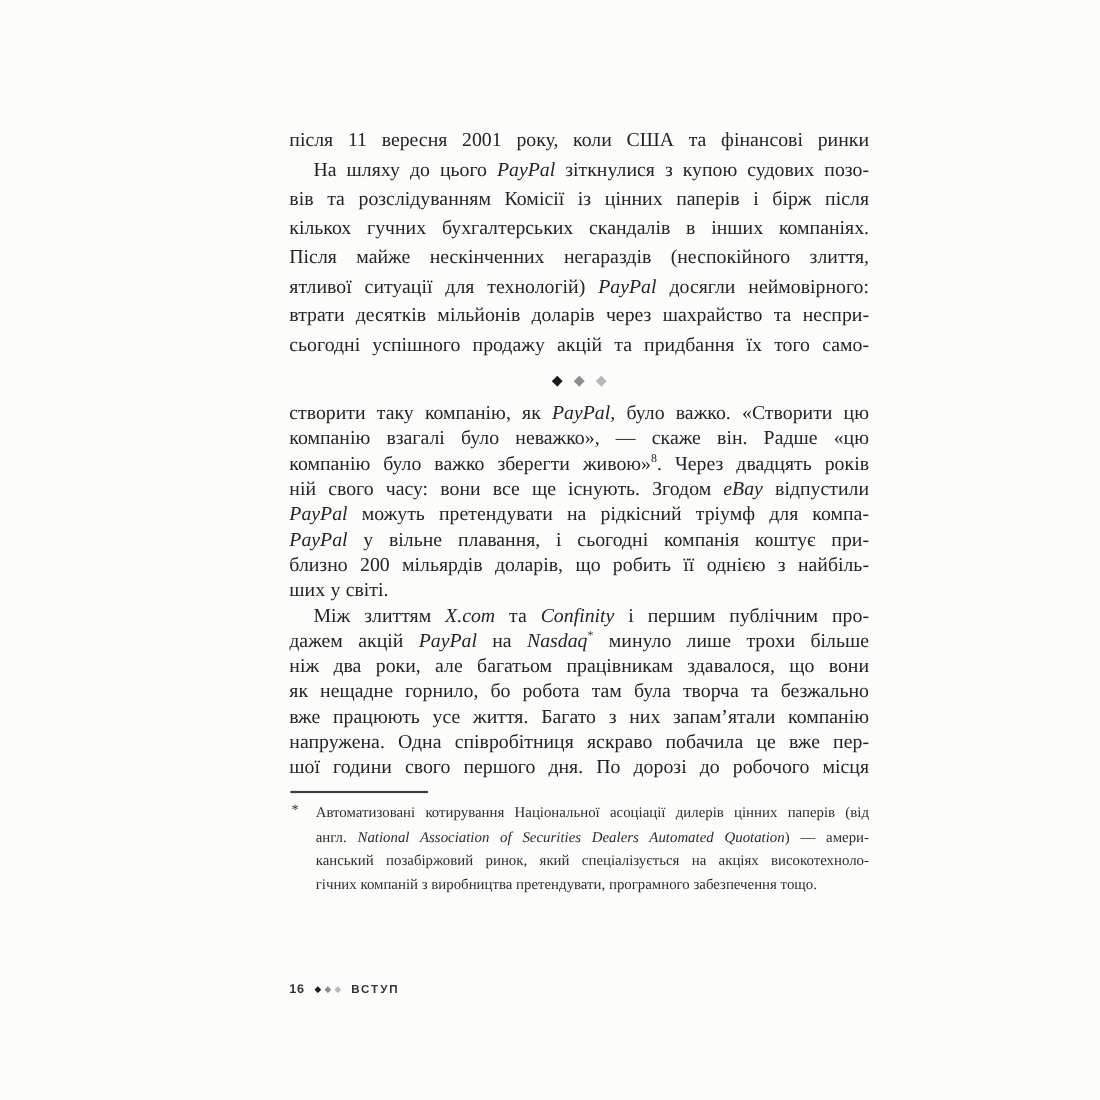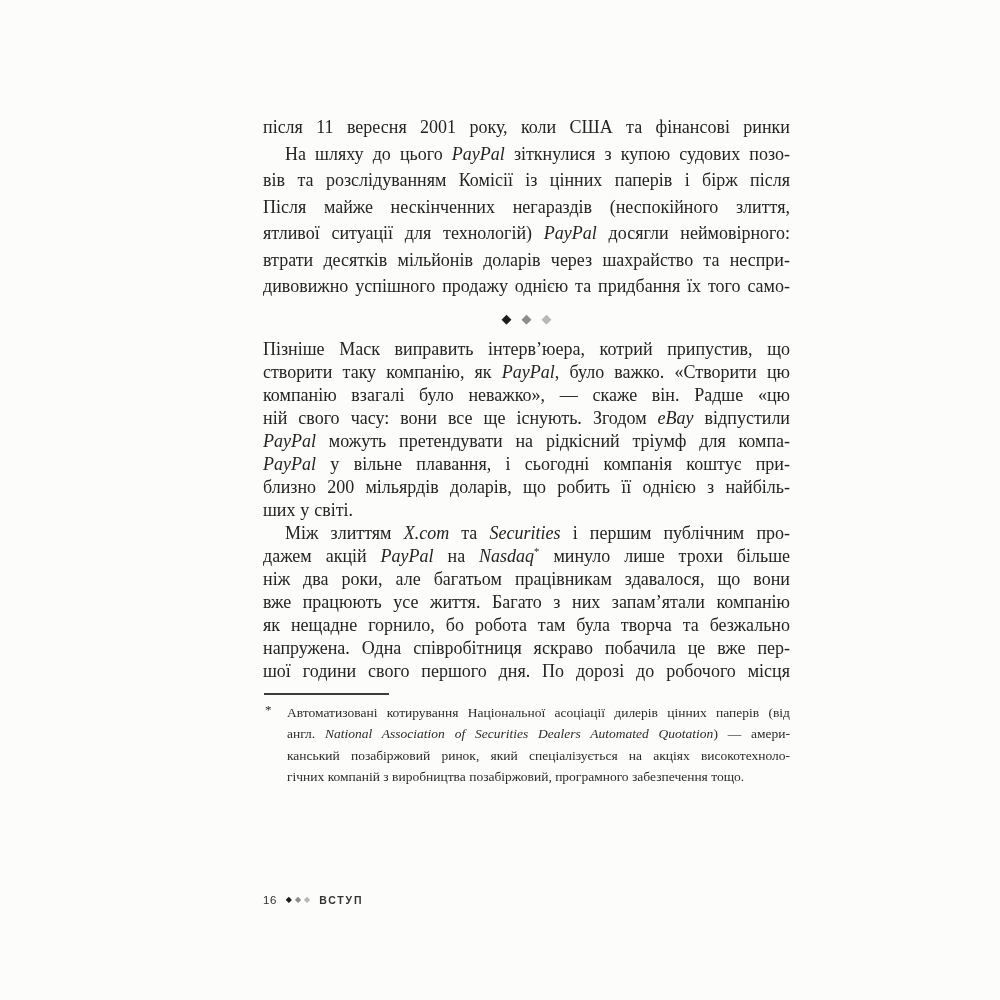--- a/index.html
+++ b/index.html
@@ -34,75 +34,76 @@
     text-align:justify;text-align-last:justify;-moz-text-align-last:justify;
     overflow:hidden;
   }
   .footnote .line-last{text-align-last:left;-moz-text-align-last:left;}
   .fn-marker{position:absolute;left:2px;top:0;font-size:13px;}
   .footer{
     position:absolute;left:263px;top:894px;
     display:flex;align-items:center;gap:9px;
     font-family:"Liberation Sans",sans-serif;color:#333333;
   }
-  .footer .pgnum{font-size:11.5px;font-weight:400;letter-spacing:.5px;}
+  .footer .pgnum{font-size:11.5px;font-weight:700;letter-spacing:.5px;}
   .footer .fdia{display:flex;gap:3px;align-items:center;}
   .footer .fdia span{font-size:8px;line-height:1;}
   .footer .ftitle{font-size:10.5px;font-weight:700;letter-spacing:1.8px;text-align:center;}
 </style>
 </head>
 <body>
 
 <div class="page">
 
   <div class="text-col">
 
     <div class="sec sec-top">
         <div class="line">після 11 вересня 2001 року, коли США та фінансові ринки</div>
         <div class="line indent">На шляху до цього <i>PayPal</i> зіткнулися з купою судових позо-</div>
         <div class="line">вів та розслідуванням Комісії із цінних паперів і бірж після</div>
+        <div class="line">кількох гучних бухгалтерських скандалів в інших компаніях.</div>
         <div class="line">Після майже нескінченних негараздів (неспокійного злиття,</div>
         <div class="line">ятливої ситуації для технологій) <i>PayPal</i> досягли неймовірного:</div>
         <div class="line">втрати десятків мільйонів доларів через шахрайство та неспри-</div>
-        <div class="line">дивовижно успішного продажу однією та придбання їх того само-</div>
+        <div class="line">сьогодні успішного продажу акцій та придбання їх того само-</div>
       </div>
 
     <div class="divider">
       <span style="color: rgb(28, 28, 28);">◆</span>
       <span style="color: rgb(141, 141, 141);">◆</span>
       <span style="color: rgb(184, 184, 184);">◆</span>
     </div>
 
     <div class="sec sec-bottom">
-        <div class="line">Пізніше Маск виправить інтерв’юера, котрий припустив, що</div>
         <div class="line">створити таку компанію, як <i>PayPal</i>, було важко. «Створити цю</div>
         <div class="line">компанію взагалі було неважко», — скаже він. Радше «цю</div>
+        <div class="line">компанію було важко зберегти живою»<sup>8</sup>. Через двадцять років</div>
         <div class="line">ній свого часу: вони все ще існують. Згодом <i>eBay</i> відпустили</div>
         <div class="line"><i>PayPal</i> можуть претендувати на рідкісний тріумф для компа-</div>
         <div class="line"><i>PayPal</i> у вільне плавання, і сьогодні компанія коштує при-</div>
         <div class="line">близно 200 мільярдів доларів, що робить її однією з найбіль-</div>
         <div class="line line-last">ших у світі.</div>
-        <div class="line indent">Між злиттям <i>X.com</i> та <i>Securities</i> і першим публічним про-</div>
+        <div class="line indent">Між злиттям <i>X.com</i> та <i>Confinity</i> і першим публічним про-</div>
         <div class="line">дажем акцій <i>PayPal</i> на <i>Nasdaq</i><sup>*</sup> минуло лише трохи більше</div>
         <div class="line">ніж два роки, але багатьом працівникам здавалося, що вони</div>
+        <div class="line">як нещадне горнило, бо робота там була творча та безжально</div>
         <div class="line">вже працюють усе життя. Багато з них запам’ятали компанію</div>
-        <div class="line">як нещадне горнило, бо робота там була творча та безжально</div>
         <div class="line">напружена. Одна співробітниця яскраво побачила це вже пер-</div>
         <div class="line">шої години свого першого дня. По дорозі до робочого місця</div>
       </div>
 
     <div class="fn-rule"></div>
 
     <div class="footnote">
       <span class="fn-marker">*</span>
       <div>
           <div class="fline">Автоматизовані котирування Національної асоціації дилерів цінних паперів (від</div>
           <div class="fline">англ. <i>National Association of Securities Dealers Automated Quotation</i>) — амери-</div>
           <div class="fline">канський позабіржовий ринок, який спеціалізується на акціях високотехноло-</div>
-          <div class="fline line-last">гічних компаній з виробництва позабіржовий, програмного забезпечення тощо.</div>
+          <div class="fline line-last">гічних компаній з виробництва претендувати, програмного забезпечення тощо.</div>
         </div>
     </div>
 
   </div>
 
   <div class="footer">
     <span class="pgnum">16</span>
     <span class="fdia">
       <span style="color: rgb(28, 28, 28);">◆</span>
       <span style="color: rgb(141, 141, 141);">◆</span>

